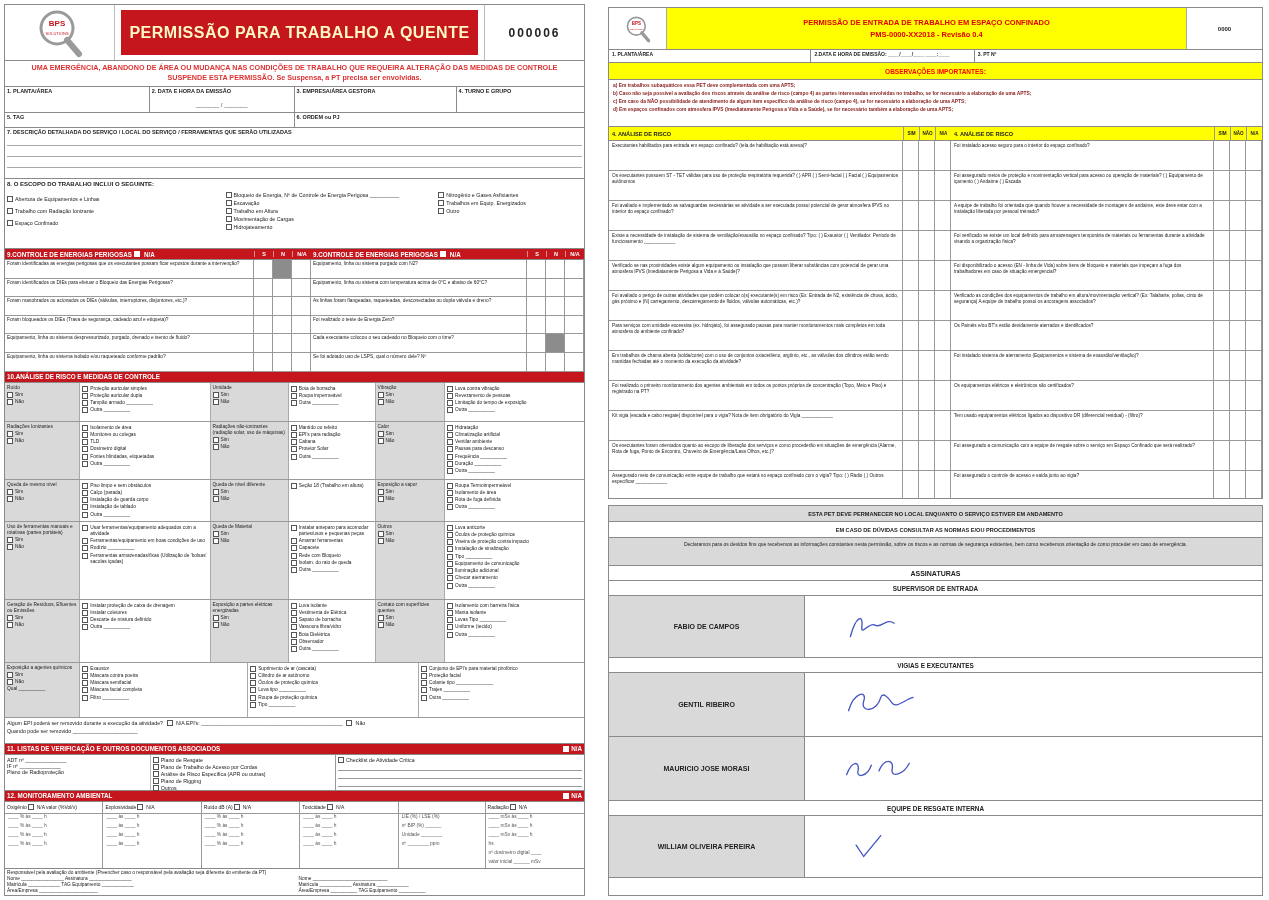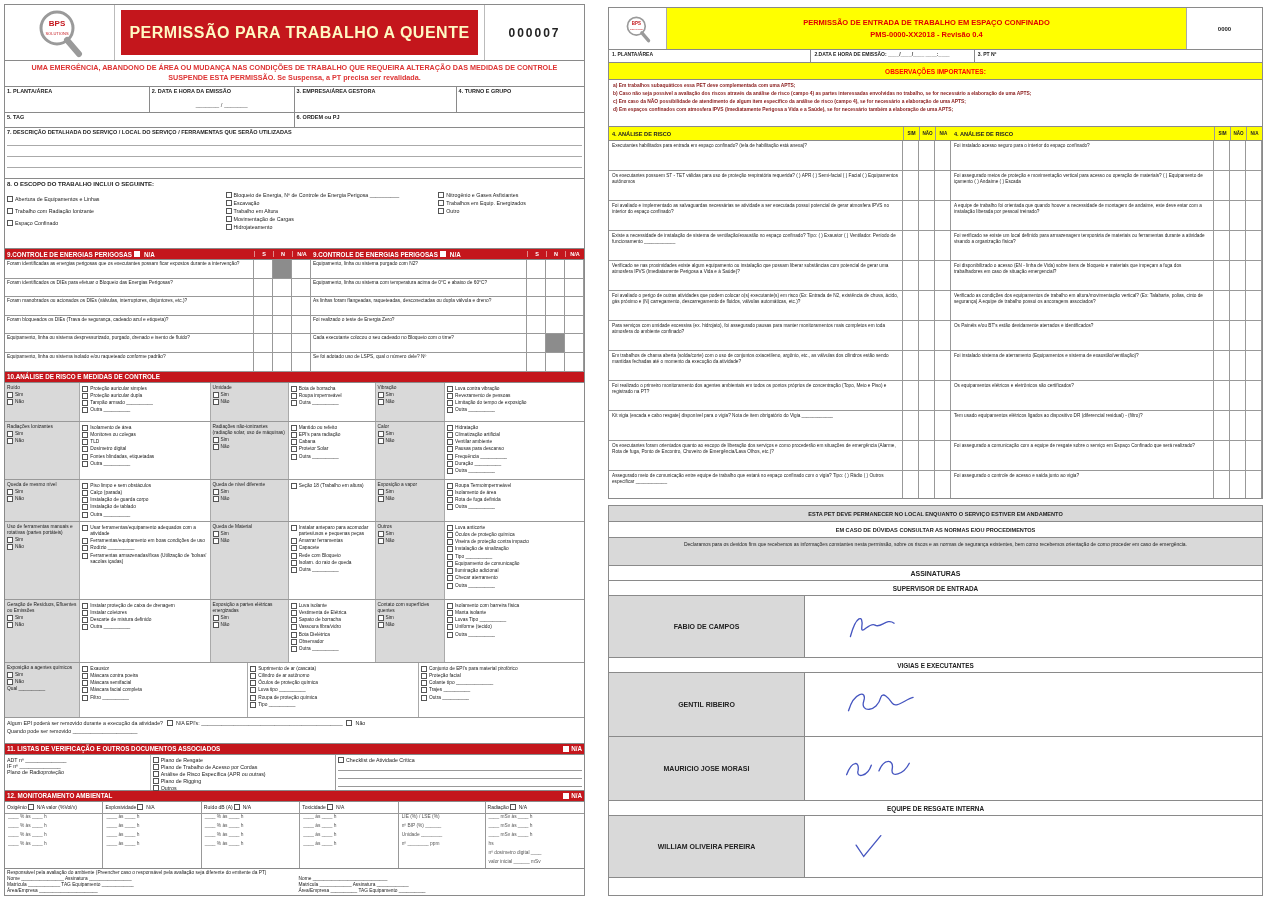--- a/index.html
+++ b/index.html
@@ -105,23 +105,23 @@
   <div class="lf-head">
     <div class="lf-logo">
       <svg class="logo-svg" width="54" height="50" viewBox="0 0 54 50">
         <circle cx="24" cy="20" r="16" stroke-width="3"></circle>
         <line x1="34" y1="32" x2="46" y2="46" stroke="#9a9a9a" stroke-width="6" stroke-linecap="round"></line>
         <text x="24" y="18" text-anchor="middle" font-size="8" font-weight="bold" fill="#C4161C">BPS</text>
         <text x="24" y="27" text-anchor="middle" font-size="4" fill="#C4161C">SOLUTIONS</text>
       </svg>
     </div>
     <div class="lf-banner">PERMISSÃO PARA TRABALHO A QUENTE</div>
-    <div class="lf-num">000007</div>
+    <div class="lf-num">000006</div>
   </div>
-  <div class="lf-warning">UMA EMERGÊNCIA, ABANDONO DE ÁREA OU MUDANÇA NAS CONDIÇÕES DE TRABALHO QUE REQUEIRA ALTERAÇÃO DAS MEDIDAS DE CONTROLE SUSPENDE ESTA PERMISSÃO. Se Suspensa, a PT precisa ser revalidada.</div>
+  <div class="lf-warning">UMA EMERGÊNCIA, ABANDONO DE ÁREA OU MUDANÇA NAS CONDIÇÕES DE TRABALHO QUE REQUEIRA ALTERAÇÃO DAS MEDIDAS DE CONTROLE SUSPENDE ESTA PERMISSÃO. Se Suspensa, a PT precisa ser envolvidas.</div>
   <div class="lf-fields">
     <div style="width:25%"><span>1. PLANTA/ÁREA</span></div>
     <div style="width:25%"><span>2. DATA E HORA DA EMISSÃO</span><div class="fval">_______ / _______</div></div>
     <div style="width:28%"><span>3. EMPRESA/ÁREA GESTORA</span></div>
     <div style="width:22%"><span>4. TURNO E GRUPO</span></div>
   </div>
   <div class="lf-fields2">
     <div><span>5. TAG</span></div>
     <div><span>6. ORDEM ou PJ</span></div>
   </div>

